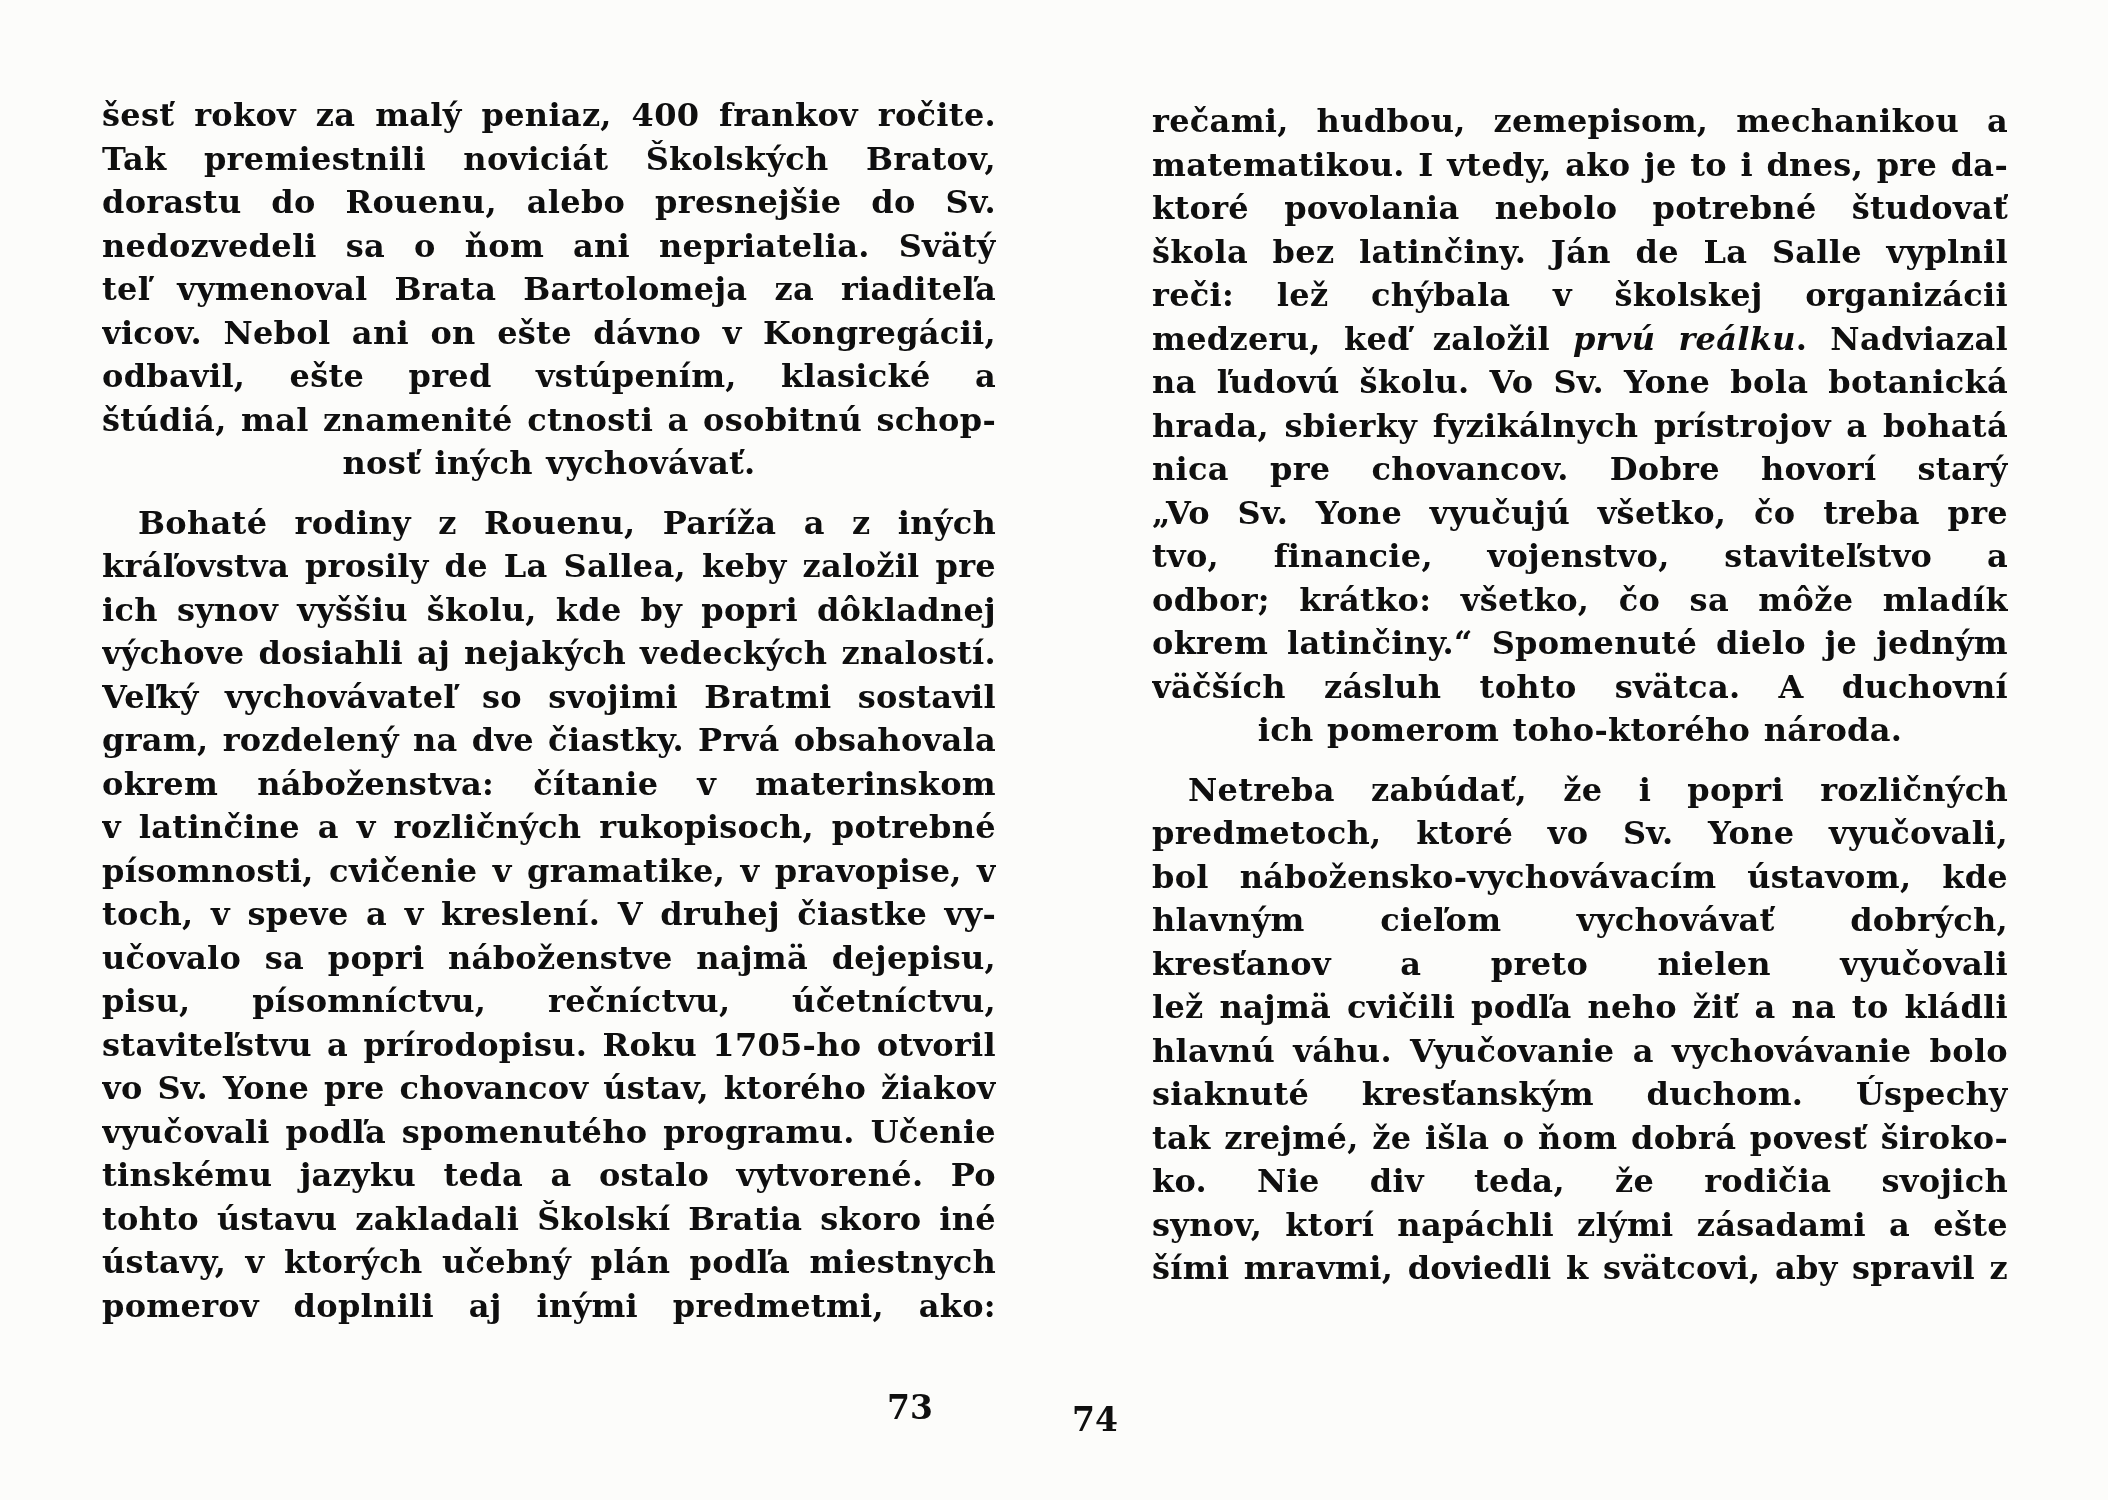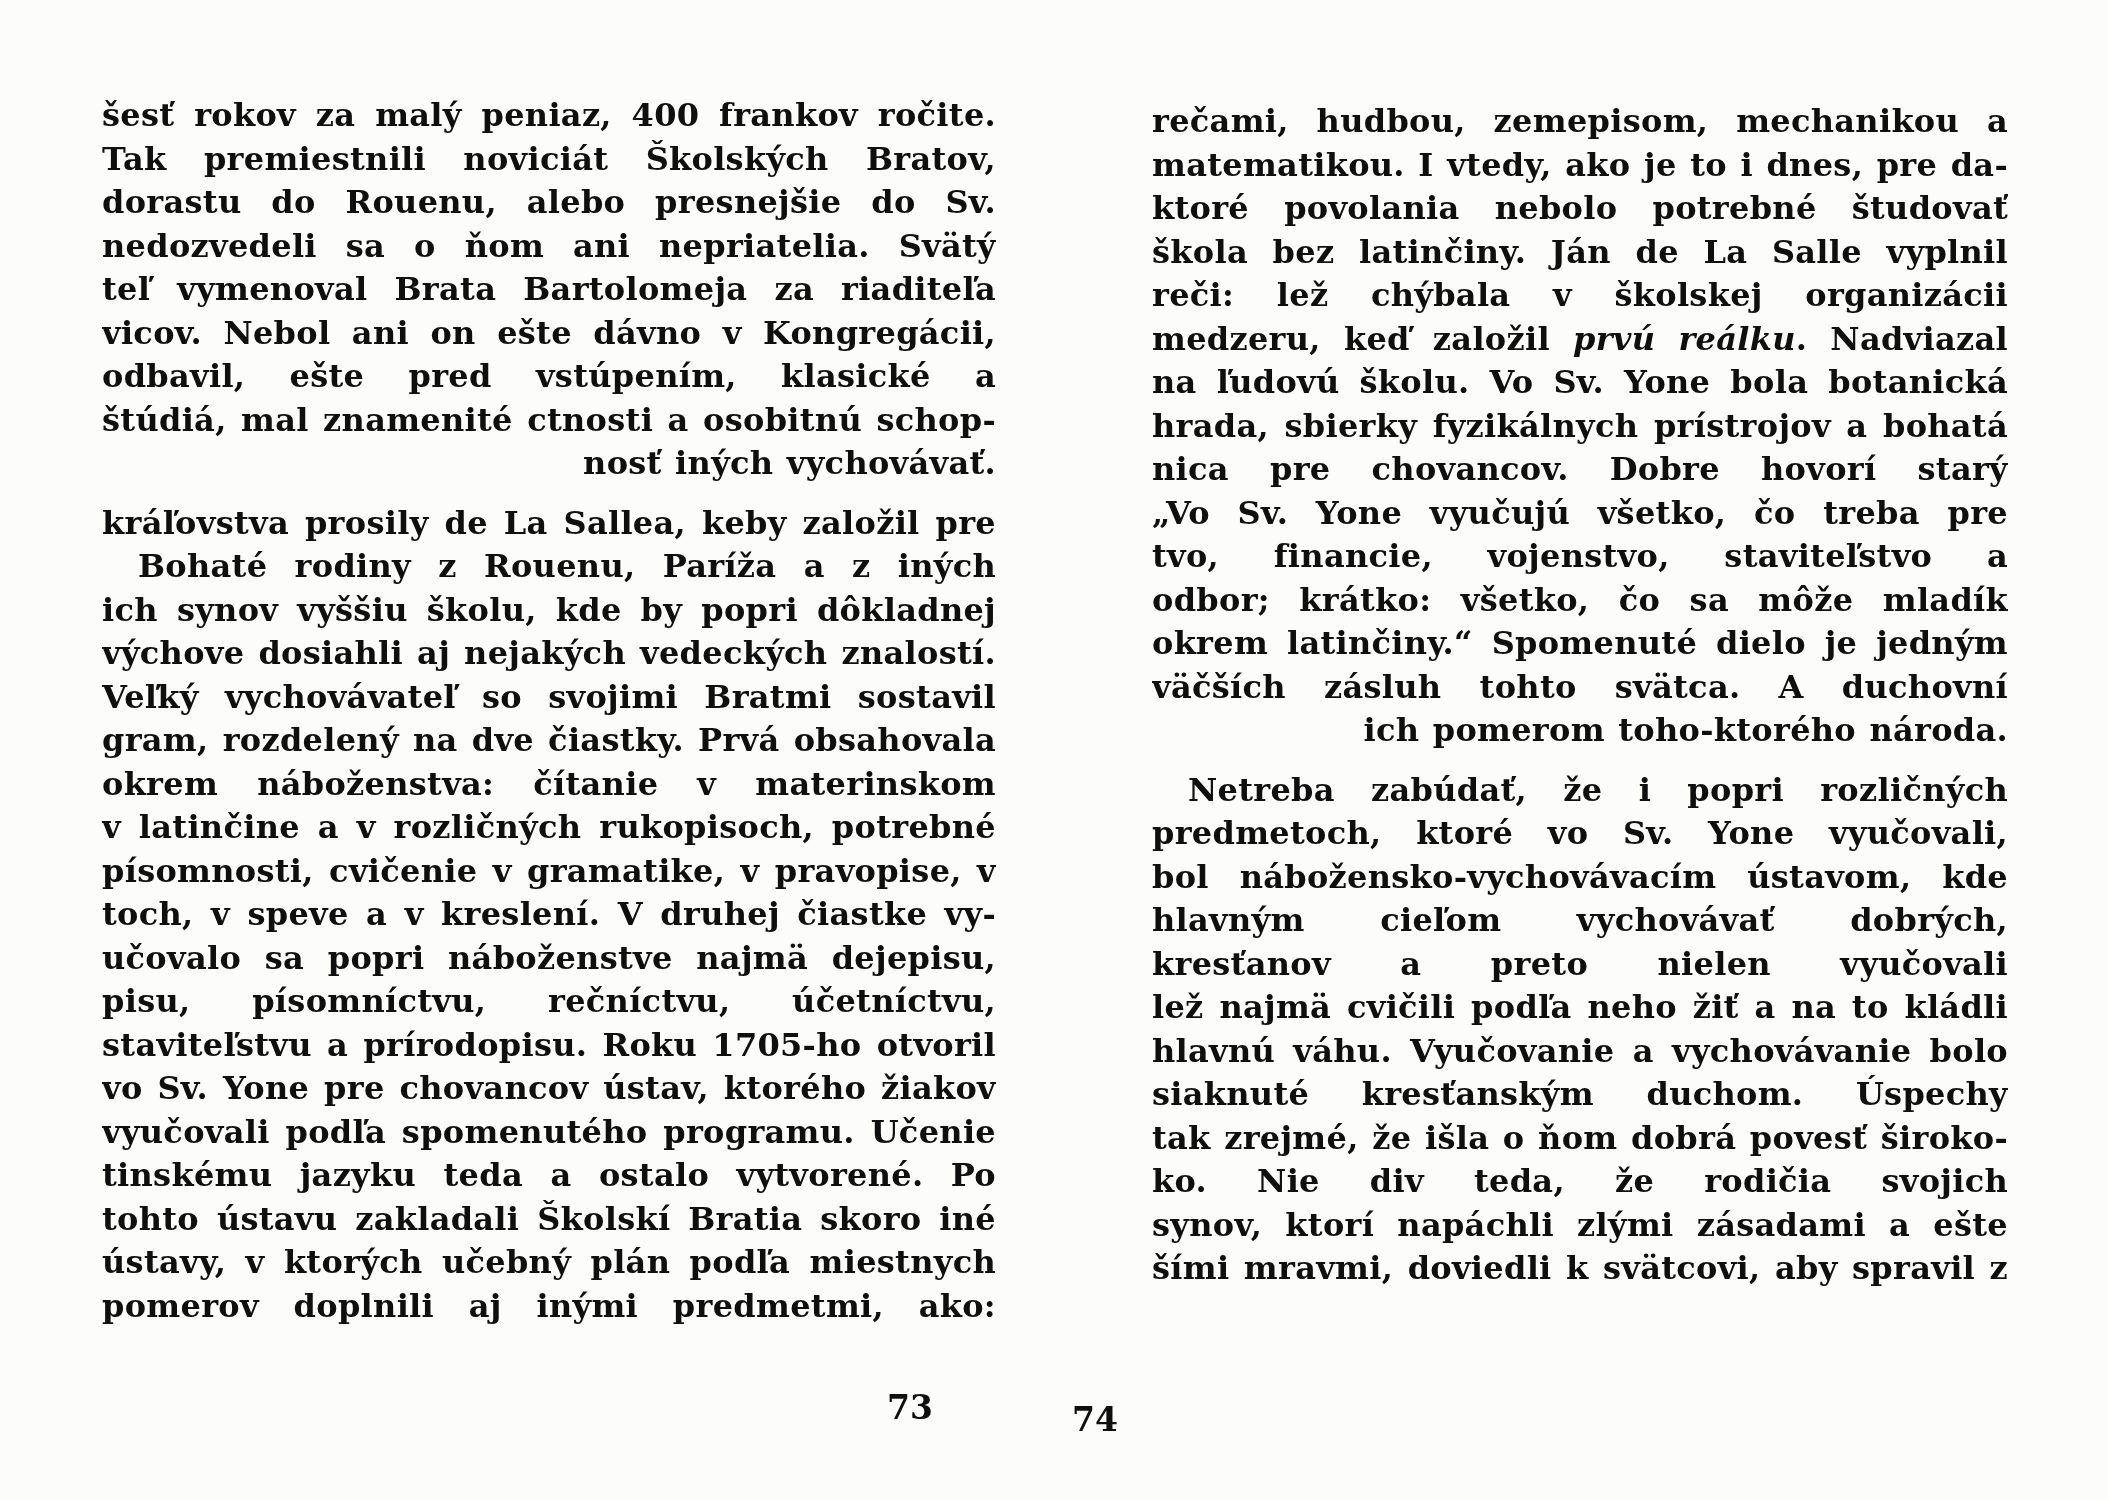--- a/index.html
+++ b/index.html
@@ -33,21 +33,21 @@
     word-spacing: 2px;
     white-space: normal;
   }
   
   .line::after {
     content: "";
     display: inline-block;
     width: 100%;
     height: 0;
   }
-  .line.flush { text-align: right; }
+  .line.flush { text-align: center; }
   .line.flush::after { content: none; }
   .line.indent { text-indent: 36px; }
   .line i { font-style: italic; }
 
   .page-number {
     position: absolute;
     font-size: 33px;
     line-height: 44px;
   }
   .page-left  .page-number { left: 801px; top: 1308px; }
@@ -65,22 +65,22 @@
           <div class="line">Tak premiestnili noviciát Školských Bratov, škôlku</div>
           <div class="line">dorastu do Rouenu, alebo presnejšie do Sv. Yona.</div>
           <div class="line">nedozvedeli sa o ňom ani nepriatelia. Svätý zaklada-</div>
           <div class="line">teľ vymenoval Brata Bartolomeja za riaditeľa no-</div>
           <div class="line">vicov. Nebol ani on ešte dávno v Kongregácii, ale</div>
           <div class="line">odbavil, ešte pred vstúpením, klasické a filozofické</div>
           <div class="line">štúdiá, mal znamenité ctnosti a osobitnú schop-</div>
           <div class="line flush">nosť iných vychovávať.</div>
         </div>
         <div class="paragraph">
+          <div class="line indent">Bohaté rodiny z Rouenu, Paríža a z iných miest</div>
           <div class="line">kráľovstva prosily de La Sallea, keby založil pre</div>
-          <div class="line indent">Bohaté rodiny z Rouenu, Paríža a z iných miest</div>
           <div class="line">ich synov vyššiu školu, kde by popri dôkladnej</div>
           <div class="line">výchove dosiahli aj nejakých vedeckých znalostí.</div>
           <div class="line">Veľký vychovávateľ so svojimi Bratmi sostavil pro-</div>
           <div class="line">gram, rozdelený na dve čiastky. Prvá obsahovala</div>
           <div class="line">okrem náboženstva: čítanie v materinskom jazyku,</div>
           <div class="line">v latinčine a v rozličných rukopisoch, potrebné</div>
           <div class="line">písomnosti, cvičenie v gramatike, v pravopise, v poč-</div>
           <div class="line">toch, v speve a v kreslení. V druhej čiastke vy-</div>
           <div class="line">učovalo sa popri náboženstve najmä dejepisu, zeme-</div>
           <div class="line">pisu, písomníctvu, rečníctvu, účetníctvu, merníctvu,</div>

